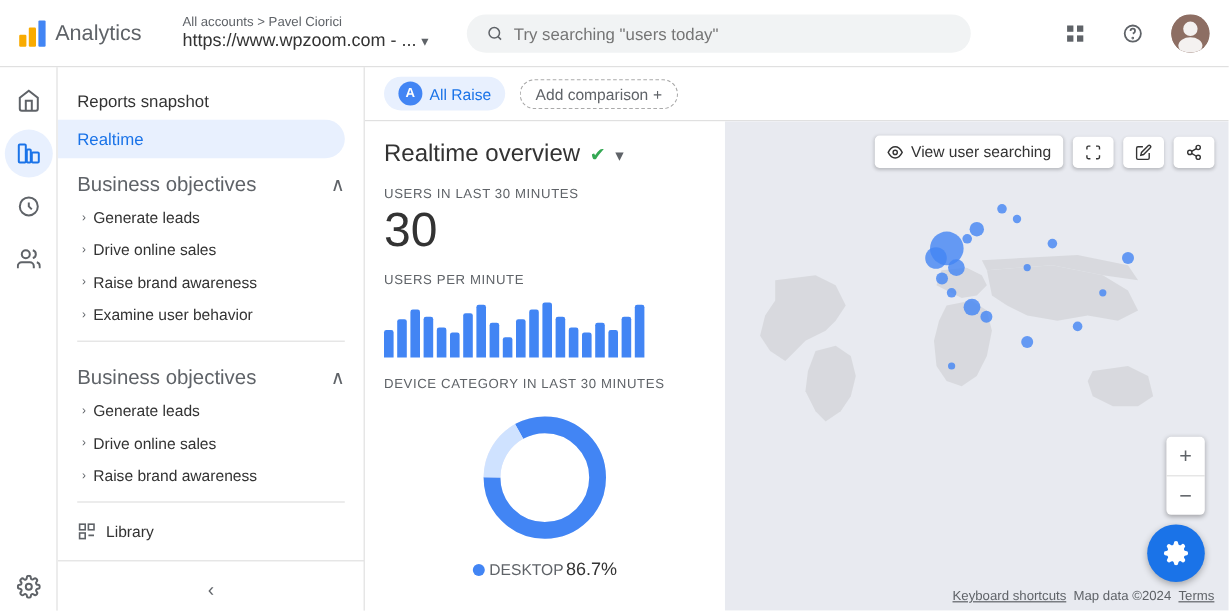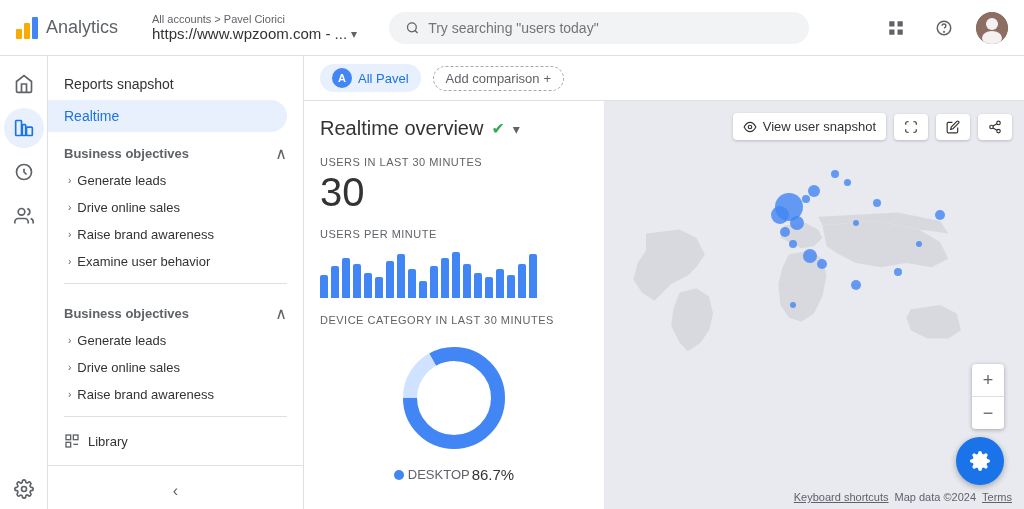--- a/index.html
+++ b/index.html
@@ -30,21 +30,21 @@
     
     .sidebar { width: 256px; min-width: 256px; border-right: 1px solid #e0e0e0; display: flex; flex-direction: column; overflow-y: auto; position: relative; }
     .sidebar-icons { width: 48px; min-width: 48px; border-right: 1px solid #e0e0e0; display: flex; flex-direction: column; align-items: center; padding-top: 8px; gap: 4px; }
     .sidebar-icon-item { width: 40px; height: 40px; display: flex; align-items: center; justify-content: center; border-radius: 50%; cursor: pointer; color: #5f6368; font-size: 20px; }
     .sidebar-icon-item.active { background: #e8f0fe; color: #1a73e8; }
 
     .sidebar-content { flex: 1; padding: 8px 0; }
     .reports-snapshot { padding: 12px 16px 8px 16px; font-size: 14px; font-weight: 500; color: #333; }
     .realtime-item { padding: 8px 16px; font-size: 14px; color: #1a73e8; background: #e8f0fe; border-radius: 0 20px 20px 0; margin-right: 16px; cursor: pointer; font-weight: 500; }
     .section-header { display: flex; align-items: center; justify-content: space-between; padding: 12px 16px 4px 16px; }
-    .section-title { font-size: 13px; color: #5f6368; font-weight: 700; }
+    .section-title { font-size: 17px; color: #5f6368; font-weight: 400; }
     .section-chevron { color: #5f6368; font-size: 16px; cursor: pointer; }
     .nav-item { display: flex; align-items: center; padding: 6px 16px 6px 20px; cursor: pointer; color: #333; font-size: 13px; gap: 6px; }
     .nav-item-arrow { font-size: 10px; color: #5f6368; }
     .sidebar-divider { height: 1px; background: #e0e0e0; margin: 8px 16px; }
     .library-item { display: flex; align-items: center; padding: 8px 16px; gap: 8px; cursor: pointer; color: #333; font-size: 13px; }
     .sidebar-bottom { margin-top: auto; padding: 8px 0; border-top: 1px solid #e0e0e0; }
     .collapse-btn { display: flex; justify-content: center; padding: 8px; cursor: pointer; color: #5f6368; font-size: 16px; }
 
     
     .content-area { flex: 1; display: flex; flex-direction: column; overflow: hidden; }
@@ -245,21 +245,21 @@
         <span>‹</span>
       </div>
     </div>
   </div>
 
   <div class="content-area">
 
     <div class="content-topbar">
       <div class="all-users-badge">
         <div class="badge-letter">A</div>
-        <span>All Pavel</span>
+        <span>All Raise</span>
       </div>
       <div class="add-comparison">
         <span>Add comparison</span>
         <span>+</span>
       </div>
     </div>
 
     <div class="main-content">
 
       <div class="left-panel">
@@ -362,21 +362,21 @@
               <div class="map-dot" style="top: 50%; left: 45%; width: 6px; height: 6px; margin-left: -3px; margin-top: -3px;"></div>
             </div>
 
           
           <div class="map-controls">
             <div class="map-control-btn">
               <svg width="14" height="14" viewBox="0 0 24 24" fill="none" stroke="#333" stroke-width="2">
                   <path d="M2 12s4-8 10-8 10 8 10 8-4 8-10 8-10-8-10-8z"></path>
                   <circle cx="12" cy="12" r="3"></circle>
                 </svg>
-              <span>View user snapshot</span>
+              <span>View user searching</span>
             </div>
             <div class="map-control-btn">
               <svg width="14" height="14" viewBox="0 0 24 24" fill="none" stroke="#333" stroke-width="2">
                   <path d="M8 3H5a2 2 0 0 0-2 2v3m18 0V5a2 2 0 0 0-2-2h-3m0 18h3a2 2 0 0 0 2-2v-3M3 16v3a2 2 0 0 0 2 2h3"></path>
                 </svg>
             </div>
             <div class="map-control-btn">
               <svg width="14" height="14" viewBox="0 0 24 24" fill="none" stroke="#333" stroke-width="2">
                   <path d="M11 4H4a2 2 0 0 0-2 2v14a2 2 0 0 0 2 2h14a2 2 0 0 0 2-2v-7"></path>
                   <path d="M18.5 2.5a2.121 2.121 0 0 1 3 3L12 15l-4 1 1-4 9.5-9.5z"></path>

